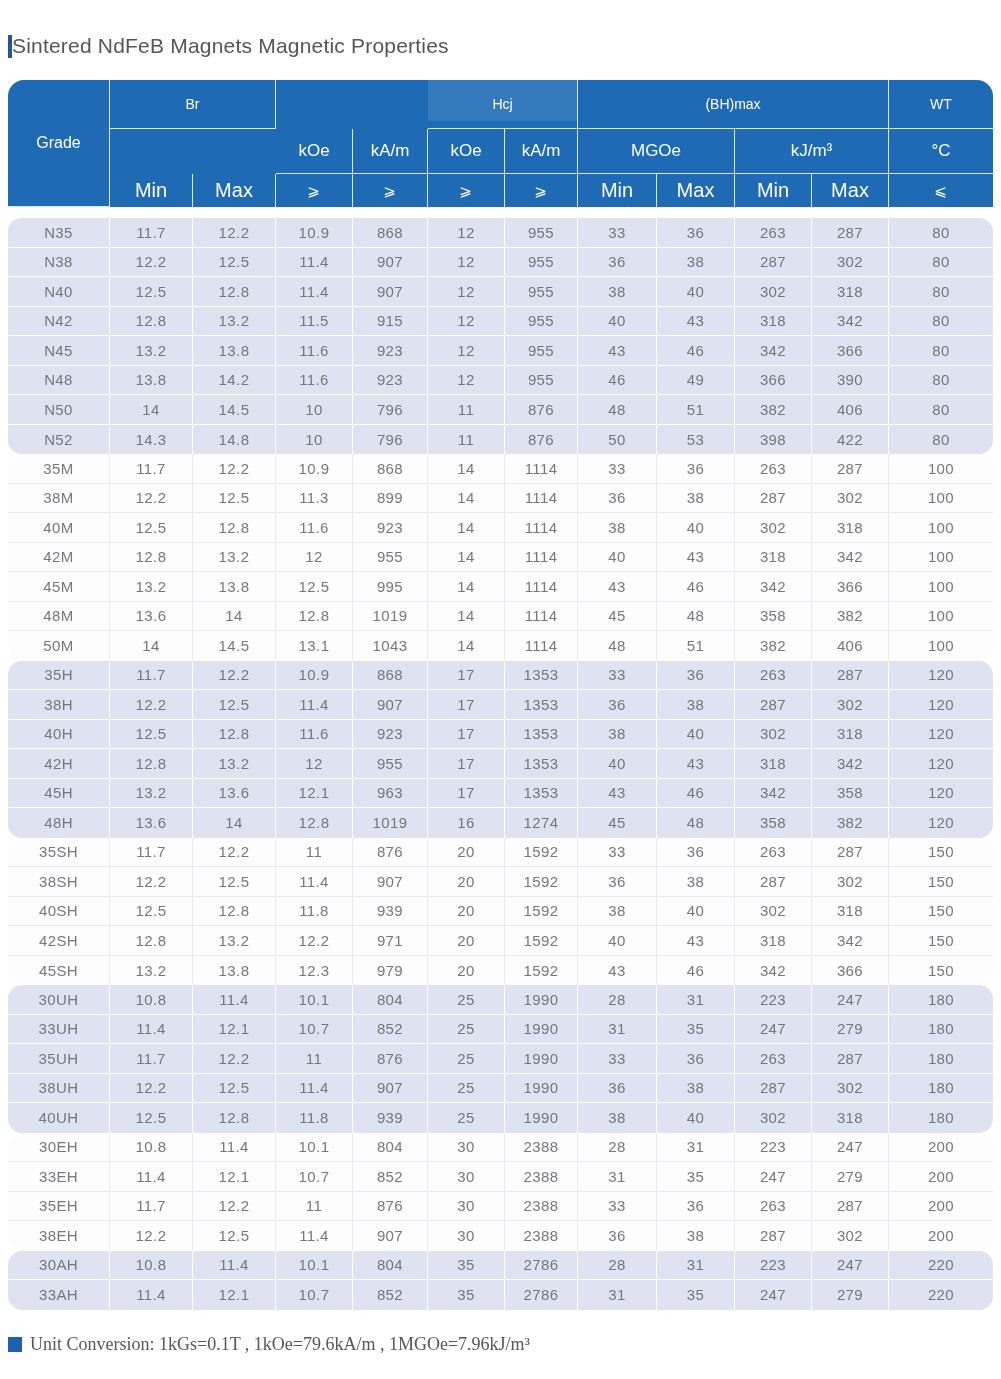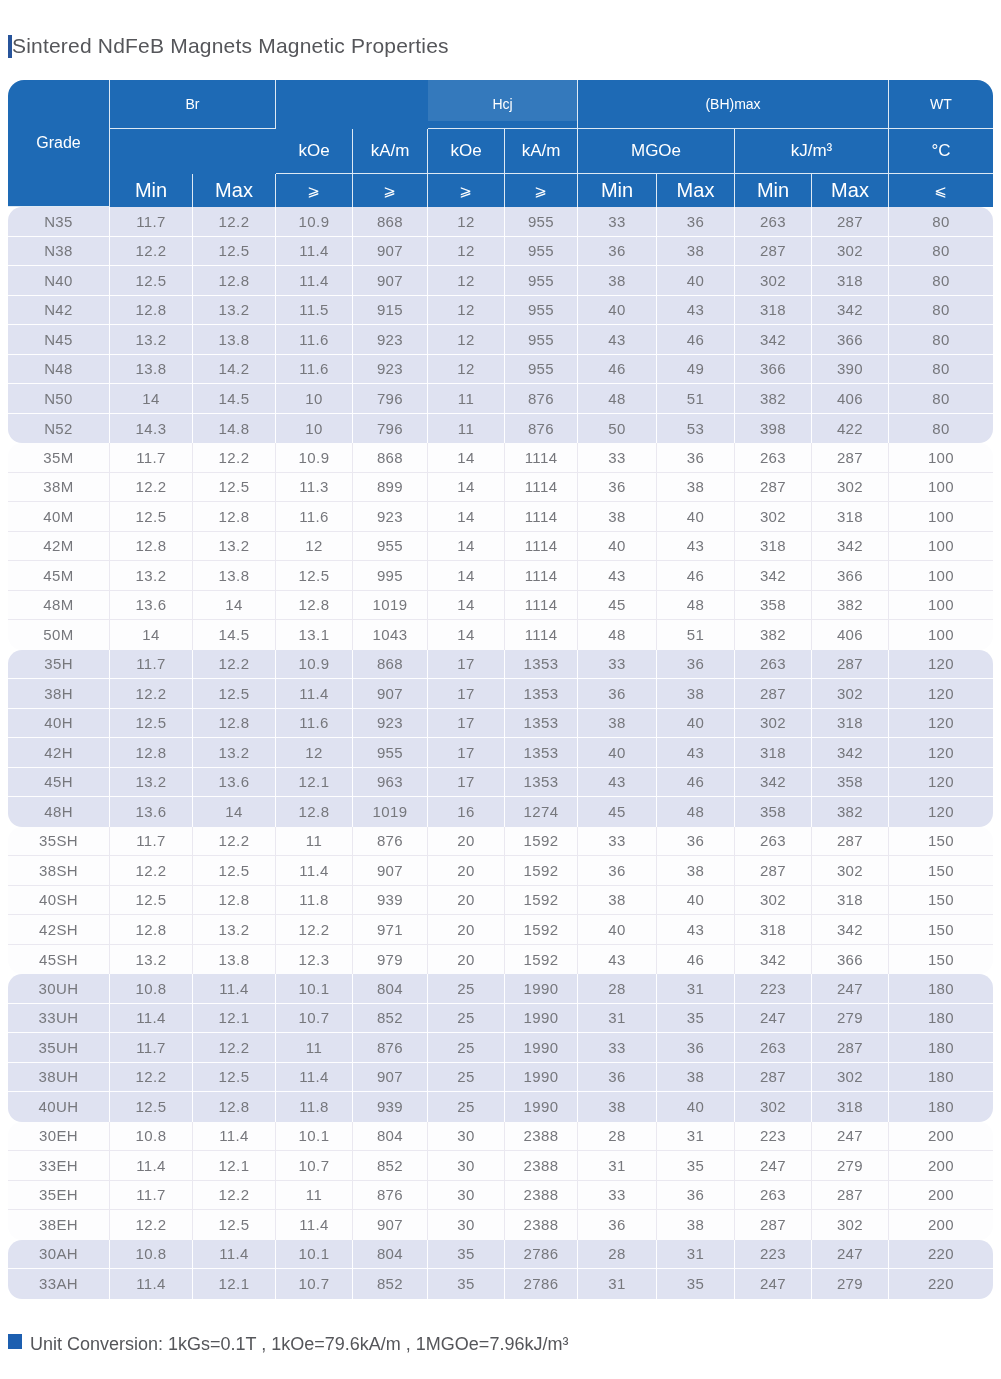--- a/index.html
+++ b/index.html
@@ -64,21 +64,21 @@
   .th-mgoe{ grid-column:8/10; grid-row:2; }
   .th-kjm{ grid-column:10/12; grid-row:2; }
   .th-degc{ grid-column:12; grid-row:2; }
   .r3{ grid-row:3; font-size:20px; }
   .c2{grid-column:2}.c3{grid-column:3}.c4{grid-column:4}.c5{grid-column:5}
   .c6{grid-column:6}.c7{grid-column:7}.c8{grid-column:8}.c9{grid-column:9}
   .c10{grid-column:10}.c11{grid-column:11}.c12{grid-column:12}
   .cmp{ font-size:15px; letter-spacing:1px; }
 
   
-  .tbody{ margin-top:0; }
+  .tbody{ margin-top:11px; }
   .band{ border-radius:14px; overflow:hidden; }
   .band.shaded{ background:var(--lavender); --sep:rgba(255,255,255,0.95); }
   .band.plain{ background:#fdfdfe; --sep:#eae8f0; }
   .trow{
     display:grid;
     grid-template-columns: var(--cols);
     height:29.5px;
     border-bottom:1px solid var(--sep);
   }
   .trow:last-child{ border-bottom:none; }
@@ -86,21 +86,21 @@
     display:flex; align-items:center; justify-content:center;
     border-right:1px solid var(--sep);
     font-size:15px; color:var(--cell-text);
     letter-spacing:0.4px;
   }
   .td:last-child{ border-right:none; }
 
   
   .footer-row{
     position:absolute; left:8px; top:1334px;
-    display:flex; align-items:flex-start; gap:8px;
+    display:flex; align-items:center; gap:8px;font-family:Liberation Serif, serif;
   }
   .footer-square{ width:14px; height:15px; background:#1d5fb0; }
   .footer-text{ font-size:18px; color:#55565a; }
 </style>
 </head>
 <body>
 
 <div class="title-row">
   <span class="title-bar"></span>
   <span class="title-text">Sintered NdFeB Magnets Magnetic Properties</span>

